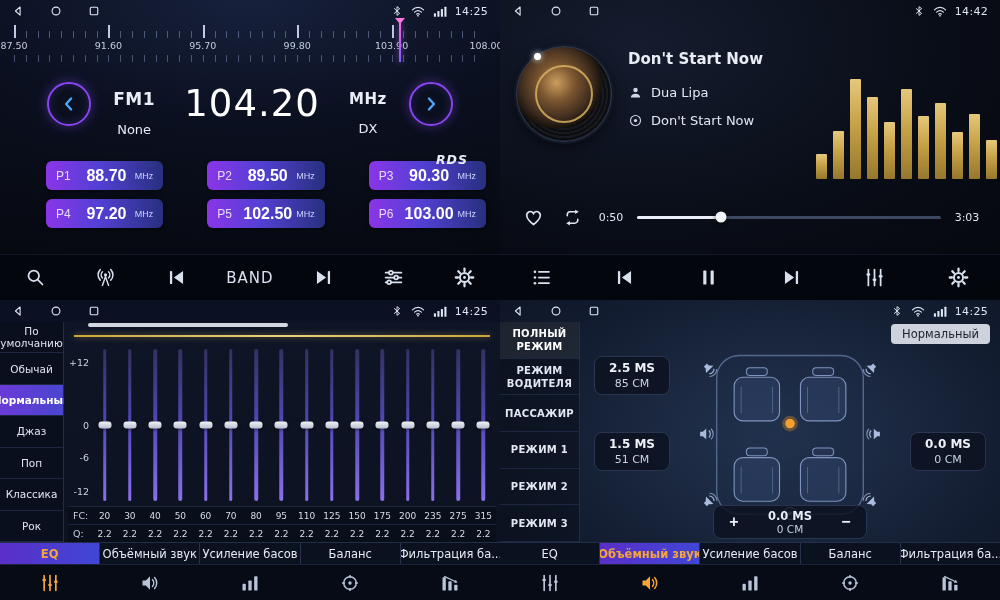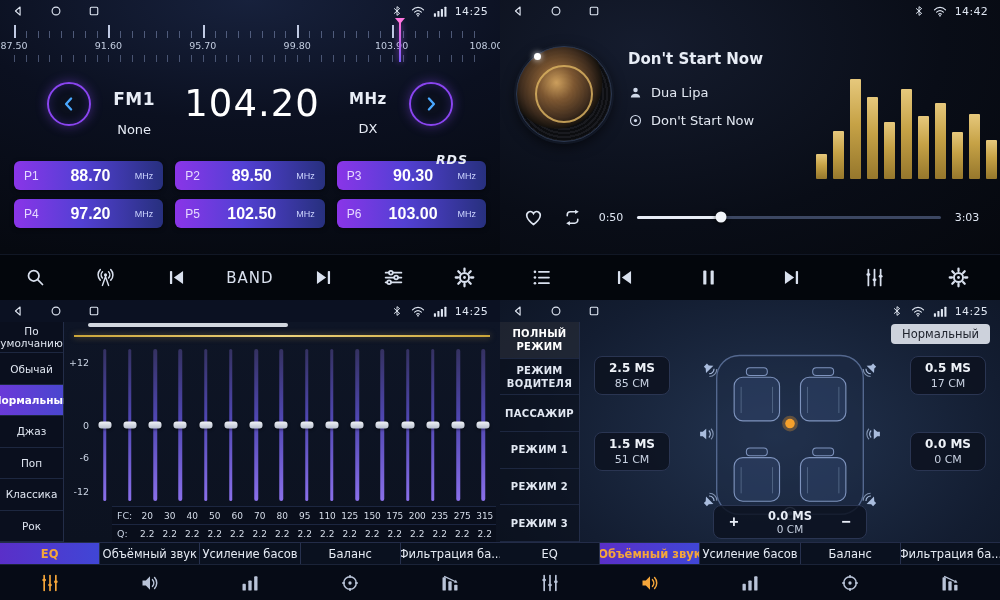--- a/index.html
+++ b/index.html
@@ -47,21 +47,21 @@
   .band-lbl { font-size:17px; font-weight:700; letter-spacing:.5px;margin-top:19px; }
   .sub-lbl { font-size:13px; color:#e6ebf5; }
   .freq-big { font-size:37px; font-weight:400; letter-spacing:1px; color:#fff; min-width:150px; text-align:center; }
   .rds { position:absolute; top:152px; right:32px; font-style:italic; font-weight:700; font-size:12.5px;
     letter-spacing:1px; color:#e9edf6; }
 
   .presets { margin:24px 14px 0; display:grid; grid-template-columns:repeat(3,1fr); gap:9px 12px; }
   .preset { height:29px; border-radius:6px; border:none; cursor:pointer; display:flex; align-items:center;
     padding:0 10px; color:#fff;
     background:linear-gradient(90deg,#8a35e8 0%,#5340d4 45%,#27307e 100%);
-    box-shadow:0 1px 4px rgba(0,0,0,.5); }
+    box-shadow:0 1px 4px rgba(0,0,0,.5);margin-left:32px; }
   .p-label { font-size:12px; color:#e6d9ff; width:22px; text-align:left; }
   .p-freq { flex:1; text-align:center; font-size:16px; font-weight:700; }
   .p-unit { font-size:9px; color:#cdd6ff; }
 
   .dock { position:absolute; left:0; right:0; bottom:0; height:46px; background:rgba(3,6,12,.92);
     border-top:1px solid rgba(60,75,110,.25); display:flex; align-items:center; justify-content:space-around; }
   .dock button { background:none; border:none; color:#d9e0ee; width:42px; height:40px;
     display:flex; align-items:center; justify-content:center; cursor:pointer; }
   .dock svg { width:21px; height:21px; }
   .band-btn { width:auto !important; font-size:15px; letter-spacing:1px; color:#e9eef8;
@@ -128,21 +128,21 @@
     display:grid; grid-template-columns:24px repeat(16,1fr); }
   .eq-scale { position:relative; font-size:9.5px; color:#cbd4e4; }
   .eq-scale span { position:absolute; right:3px; transform:translateY(-50%); }
   .eq-slider { position:relative; cursor:pointer; }
   .eq-track { position:absolute; left:50%; transform:translateX(-50%); top:2%; bottom:2%; width:3.5px;
     border-radius:2px; background:linear-gradient(180deg,#343160 0%,#4f46b0 45%,#8a70ea 100%); }
   .eq-knob { position:absolute; left:50%; transform:translate(-50%,-50%); width:13px; height:7px;
     border-radius:3px; background:linear-gradient(180deg,#f0f2f6,#b9c0cf); box-shadow:0 1px 3px rgba(0,0,0,.6); }
   .eq-rows { position:absolute; left:4px; right:4px; bottom:0; }
   .eq-row { display:grid; grid-template-columns:24px repeat(16,1fr); height:18px; align-items:center;
-    background:rgba(8,12,24,.65); border-top:1px solid #1c2640;margin-left:44px; }
+    background:rgba(8,12,24,.65); border-top:1px solid #1c2640; }
   .eq-row .rl { font-size:9.5px; color:#c8d2e2; padding-left:5px; }
   .eq-row .val { font-size:9px; color:#d6dde9; text-align:center; }
 
   
   .surround { background:radial-gradient(85% 95% at 55% 45%, #233450 0%, #131d31 55%, #0a101d 100%); }
   .sur-body { position:absolute; top:22px; bottom:58px; left:0; right:0; display:flex; }
   .modes { width:80px; background:rgba(8,12,22,.5); border-right:1px solid #232d48;
     display:flex; flex-direction:column; }
   .mode { flex:1; display:flex; align-items:center; justify-content:center; text-align:center;
     font-size:10px; font-weight:700; letter-spacing:.3px; line-height:1.3; color:#e2e8f2;
@@ -823,24 +823,20 @@
           <circle cx="110" cy="191" r="7" fill="none" stroke="#a9bcdd" stroke-width="1.5"></circle>
           <circle cx="110" cy="191" r="2.5" fill="#a9bcdd"></circle>
           <circle cx="110" cy="88" r="9" fill="#f5a02c" opacity=".3"></circle>
           <circle cx="110" cy="88" r="5.5" fill="#f5a02c"></circle>
         </svg>
 
         <div class="delay fl">
           <span class="ms">2.5 MS</span>
           <span class="cm">85 CM</span>
         </div>
-        <div class="delay fr">
-          <span class="ms">0.5 MS</span>
-          <span class="cm">17 CM</span>
-        </div>
         <div class="delay rl">
           <span class="ms">1.5 MS</span>
           <span class="cm">51 CM</span>
         </div>
         <div class="delay rr">
           <span class="ms">0.0 MS</span>
           <span class="cm">0 CM</span>
         </div>
 
         <div class="adjust">

